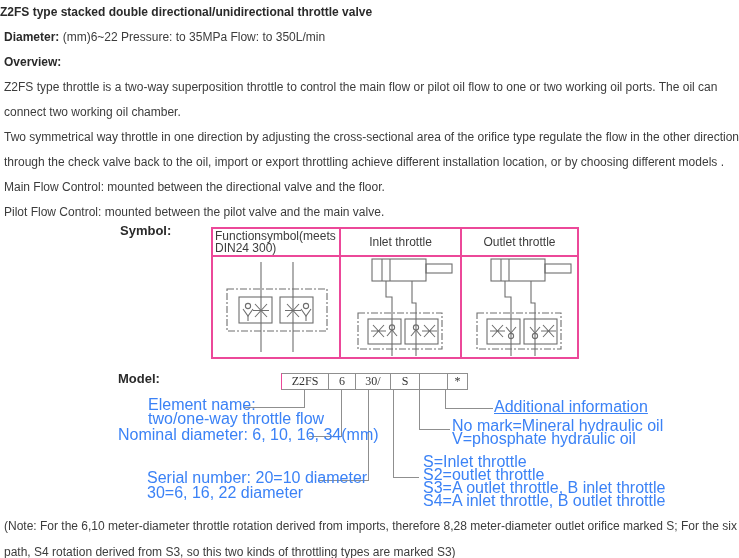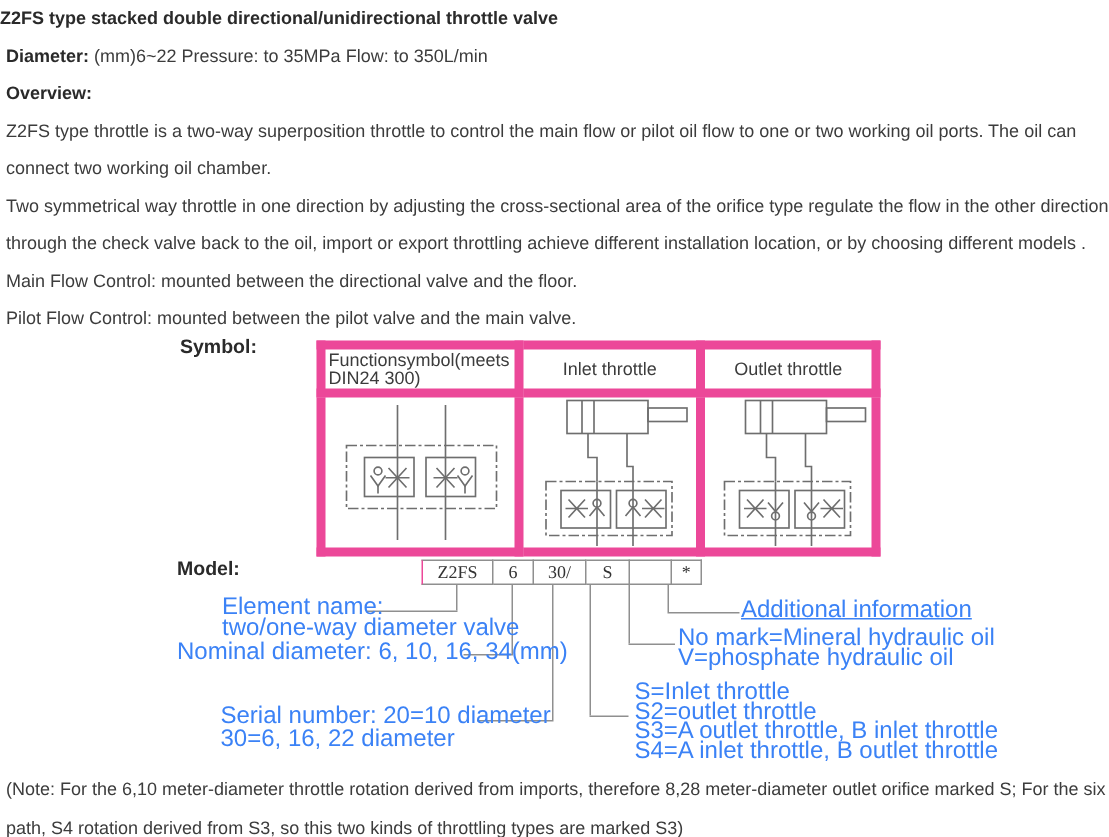--- a/index.html
+++ b/index.html
@@ -10,21 +10,21 @@
   .line{padding-left:4px;height:25px;line-height:25px;white-space:nowrap;}
   .title{height:25px;line-height:25px;text-align:left;font-weight:bold;color:#2a2a2a;}
   .bold{font-weight:bold;color:#2a2a2a;}
   .heading{font-weight:bold;color:#2a2a2a;}
 
   
   .symbol-section{position:relative;height:132px;}
   .sec-heading{font-weight:bold;font-size:13px;color:#2a2a2a;}
   .symbol-heading{position:absolute;left:120px;top:-4px;}
   table.symbol-table{border-collapse:collapse;margin-left:211px;margin-top:2px;table-layout:fixed;}
-  .symbol-table th,.symbol-table td{border:6px solid #ec4899;}
+  .symbol-table th,.symbol-table td{border:2px solid #ec4899;}
   .symbol-table th{font-weight:normal;font-size:12px;height:26px;box-sizing:border-box;color:#3c3c3c;}
   th.th-func{width:126px;text-align:left;vertical-align:top;padding:1px 2px;line-height:12px;word-break:break-all;}
   th.th-mid{width:121px;text-align:center;}
   th.th-out{width:117px;text-align:center;}
   .symbol-table td{height:100px;box-sizing:content-box;text-align:center;vertical-align:middle;padding:0;}
 
   
   .model-section{position:relative;height:146px;margin-top:8px;}
   .model-heading{position:absolute;left:118px;top:4px;}
   .code-boxes{position:absolute;left:281px;top:6px;display:flex;}
@@ -179,21 +179,21 @@
     <div class="hl h3"></div>
     <div class="vl v4"></div>
     <div class="hl h4"></div>
     <div class="vl v5"></div>
     <div class="hl h5"></div>
     <div class="vl v6"></div>
     <div class="hl h6"></div>
 
     <div class="mlabel lbl-element">
       <div>Element name:</div>
-      <div>two/one-way diameter valve</div>
+      <div>two/one-way throttle flow</div>
     </div>
     <div class="mlabel lbl-nominal">Nominal diameter: 6, 10, 16, 34(mm)</div>
     <div class="mlabel lbl-serial">
       <div>Serial number: 20=10 diameter</div>
       <div>30=6, 16, 22 diameter</div>
     </div>
     <div class="mlabel lbl-additional">Additional information</div>
     <div class="mlabel lbl-oil">
       <div>No mark=Mineral hydraulic oil</div>
       <div>V=phosphate hydraulic oil</div>

